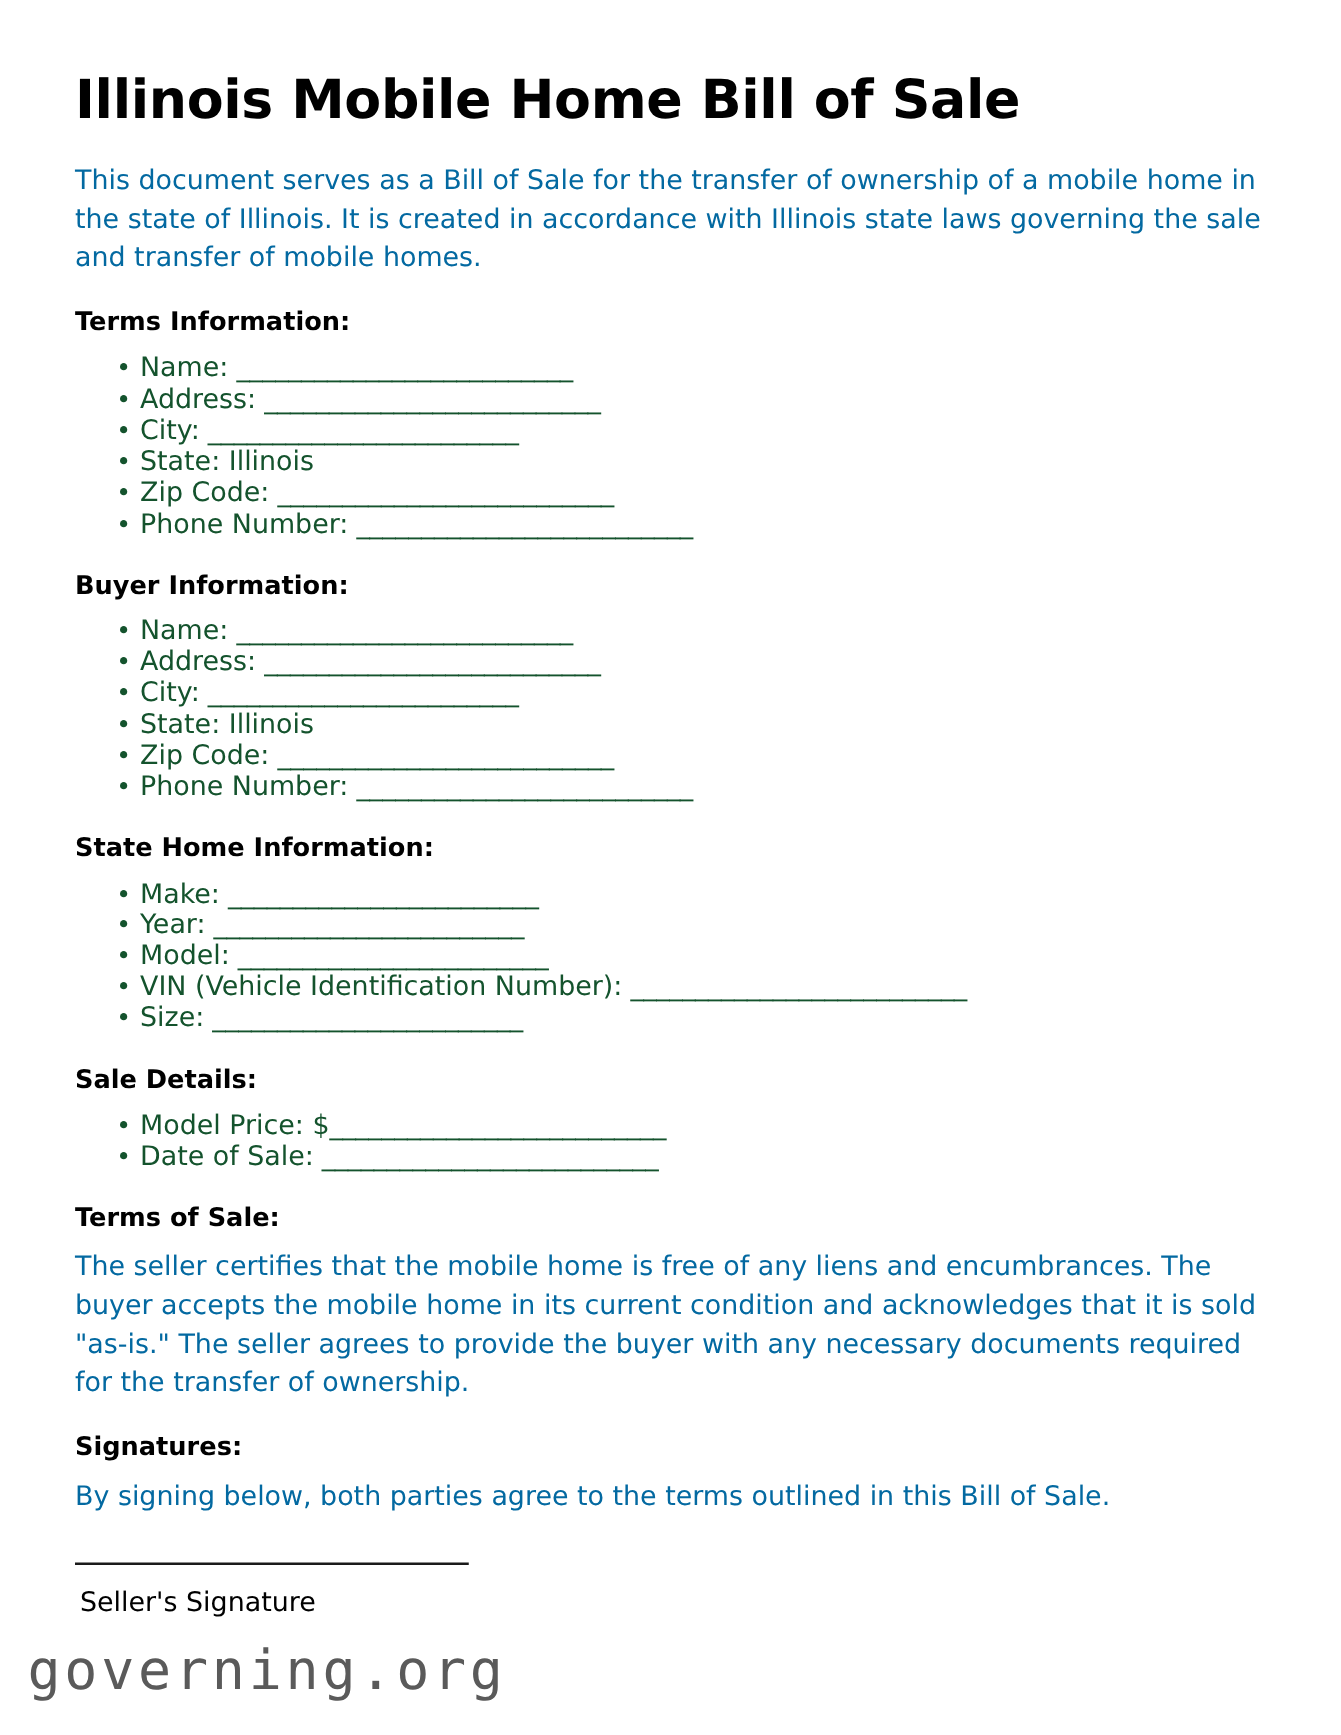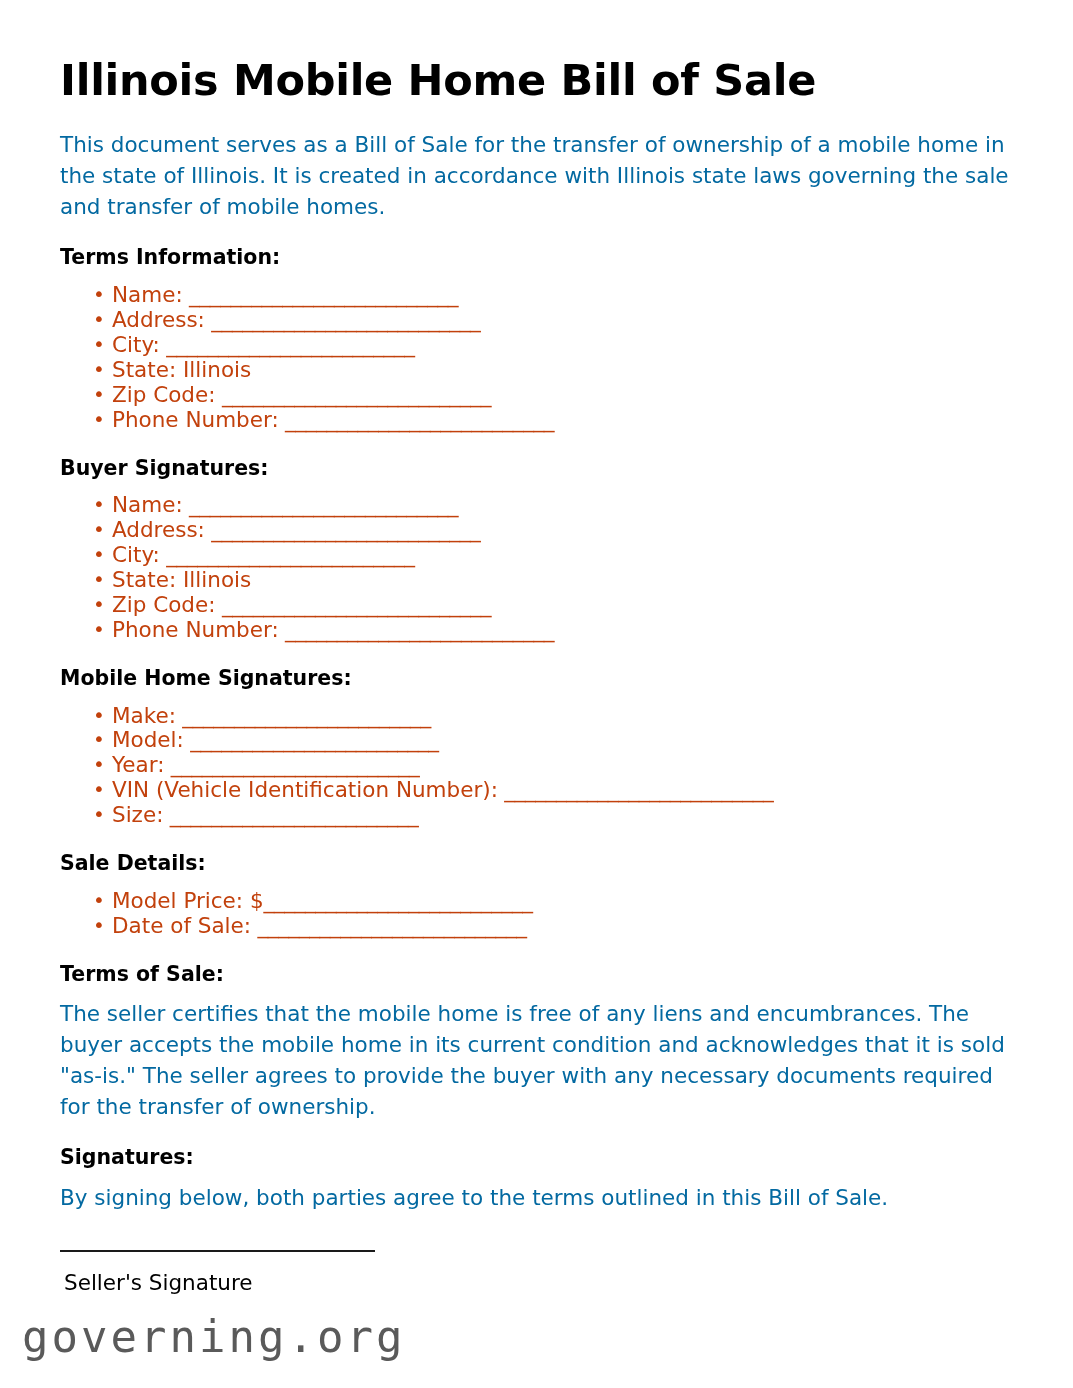--- a/index.html
+++ b/index.html
@@ -58,21 +58,21 @@
     padding: 0;
   }
 
   .field-list li {
     position: relative;
     font-size: 21.5px;
     line-height: 1.16;
     padding-left: 52px;
     margin: 0;
     white-space: nowrap;
-    color: #c2410c;
+    color: #14532d;
   }
 
   .field-list li::before {
     content: "\2022";
     position: absolute;
     left: 33px;
     top: 0;
     font-size: 20px;
     line-height: 1.16;
   }
@@ -119,35 +119,35 @@
   <h2 class="section-heading">Terms Information:</h2>
   <ul class="field-list">
     <li><span>Name:</span><span class="blank"> __________________________</span></li>
     <li><span>Address:</span><span class="blank"> __________________________</span></li>
     <li><span>City:</span><span class="blank"> ________________________</span></li>
     <li><span>State:</span><span> Illinois</span></li>
     <li><span>Zip Code:</span><span class="blank"> __________________________</span></li>
     <li><span>Phone Number:</span><span class="blank"> __________________________</span></li>
   </ul>
 
-  <h2 class="section-heading">Buyer Signatures:</h2>
+  <h2 class="section-heading">Buyer Information:</h2>
   <ul class="field-list">
     <li><span>Name:</span><span class="blank"> __________________________</span></li>
     <li><span>Address:</span><span class="blank"> __________________________</span></li>
     <li><span>City:</span><span class="blank"> ________________________</span></li>
     <li><span>State:</span><span> Illinois</span></li>
     <li><span>Zip Code:</span><span class="blank"> __________________________</span></li>
     <li><span>Phone Number:</span><span class="blank"> __________________________</span></li>
   </ul>
 
-  <h2 class="section-heading">Mobile Home Signatures:</h2>
+  <h2 class="section-heading">State Home Information:</h2>
   <ul class="field-list">
     <li><span>Make:</span><span class="blank"> ________________________</span></li>
+    <li><span>Year:</span><span class="blank"> ________________________</span></li>
     <li><span>Model:</span><span class="blank"> ________________________</span></li>
-    <li><span>Year:</span><span class="blank"> ________________________</span></li>
     <li><span>VIN (Vehicle Identification Number):</span><span class="blank"> __________________________</span></li>
     <li><span>Size:</span><span class="blank"> ________________________</span></li>
   </ul>
 
   <h2 class="section-heading">Sale Details:</h2>
   <ul class="field-list">
     <li><span>Model Price: $</span><span class="blank">__________________________</span></li>
     <li><span>Date of Sale:</span><span class="blank"> __________________________</span></li>
   </ul>
 

